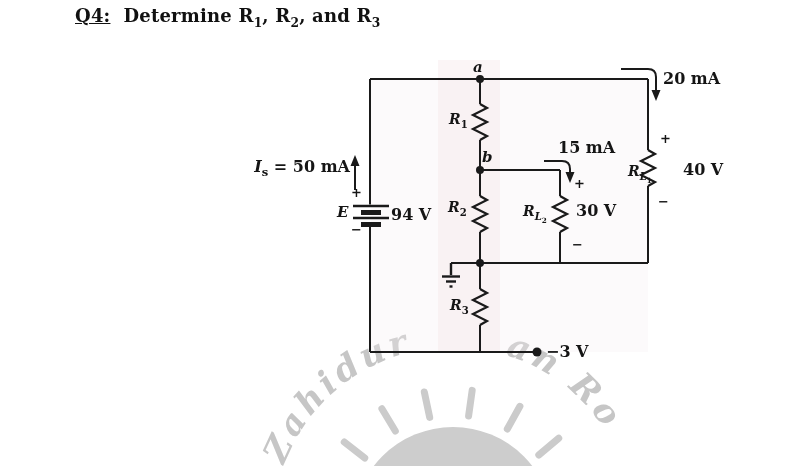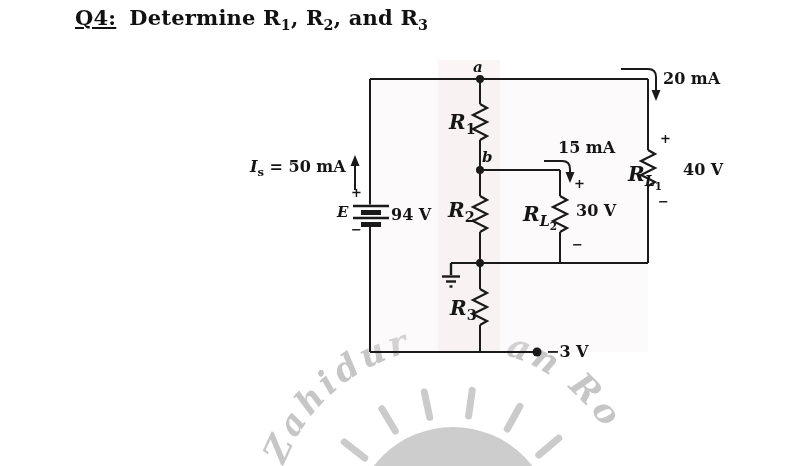--- a/index.html
+++ b/index.html
@@ -2,35 +2,35 @@
 <html><head>
 <meta charset="utf-8">
 <style>
   html,body{margin:0;padding:0;background:#ffffff;}
   .stage{
     position:relative;width:798px;height:466px;background:#ffffff;
     overflow:hidden;font-family:"DejaVu Serif",serif;color:#111;
   }
   .layer{position:absolute;left:0;top:0;width:798px;height:466px;}
   .title{
-    position:absolute;left:75px;top:5px;font-size:21px;font-weight:bold;
+    position:absolute;left:75px;top:5px;font-size:18px;font-weight:bold;
     white-space:nowrap;letter-spacing:.2px;
   }
   .title .q{text-decoration:underline;margin-right:13px;}
   .title sub{font-size:68%;}
   .lbl{
     position:absolute;font-size:16px;font-weight:bold;line-height:1;
     white-space:nowrap;color:#151515;
   }
   .lbl i{font-style:italic;}
   .lbl sub{font-size:72%;line-height:0;}
-  .var{font-size:20px;}
+  .var{font-size:14px;}
   .node-lbl{font-size:15px;font-style:italic;}
   .sign{font-size:13px;}
-  .ralign{text-align:left;width:100px;}
+  .ralign{text-align:right;width:100px;}
   svg{display:block;}
 </style>
 </head>
 <body>
 
 <div class="stage">
 
   <svg class="layer" viewBox="0 0 798 466" aria-hidden="true">
     <g>
       <circle cx="453" cy="527" r="100" fill="#cdcdcd"></circle>

